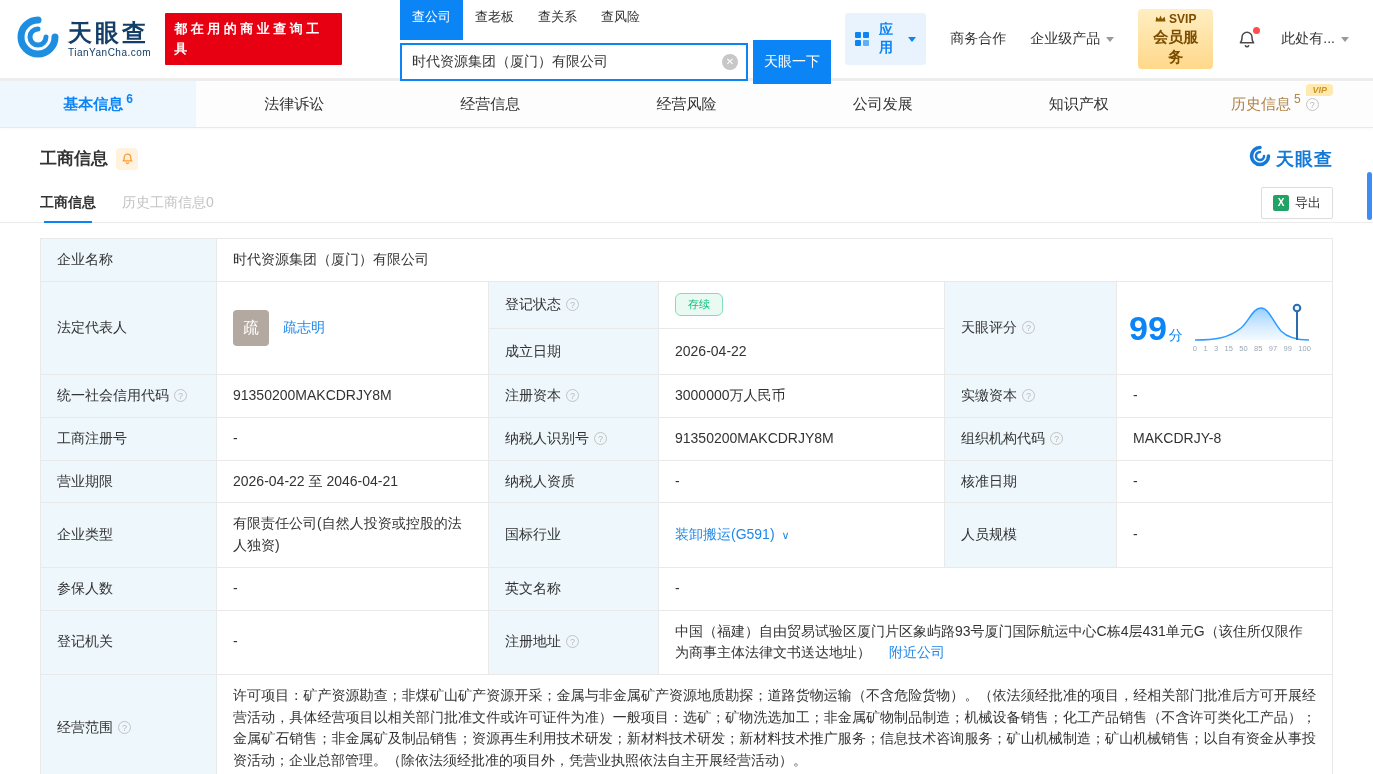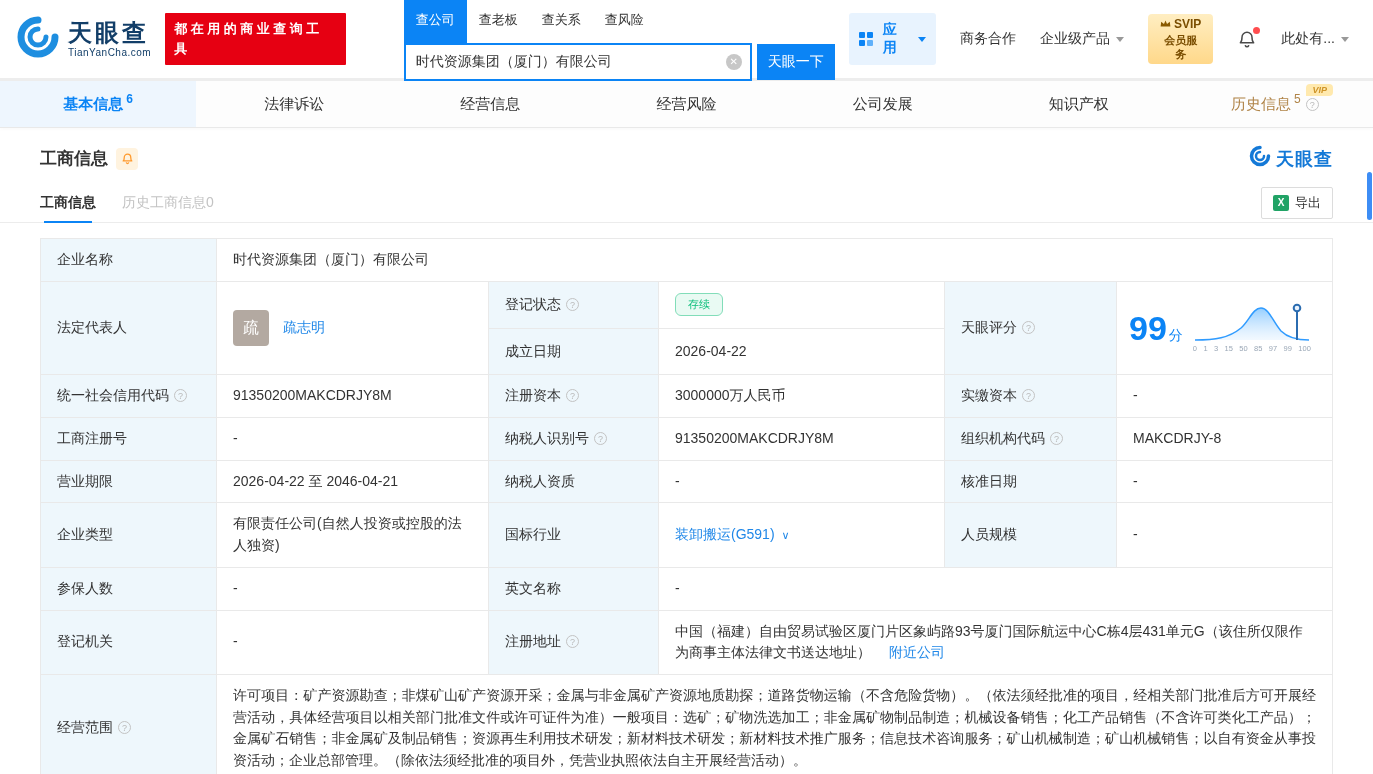--- a/index.html
+++ b/index.html
@@ -17,31 +17,31 @@
 
   .search{margin-left:44px;display:flex;flex-direction:column}
   .search-tabs{display:flex;align-items:flex-end}
   .search-tab{font-size:13px;color:#333;padding:14px 12px;cursor:pointer}
   .search-tab.active{background:#0b84f5;color:#fff}
   .search-row{display:flex;align-items:center}
   .search-box{position:relative}
   .search-input{width:348px;height:38px;border:2px solid #0b84f5;border-radius:0;padding:0 34px 0 10px;font-size:14px;color:#333;outline:none;font-family:inherit}
   .clear-icon{position:absolute;right:10px;top:11px;width:16px;height:16px;border-radius:50%;background:#c7c7c7;color:#fff;font-size:10px;line-height:16px;text-align:center;cursor:pointer}
   .clear-icon::before{content:"✕"}
-  .search-btn{width:78px;height:36px;margin-left:5px;background:#0b84f5;color:#fff;border:none;font-size:14px;cursor:pointer;font-family:inherit}
+  .search-btn{width:78px;height:44px;margin-left:5px;background:#0b84f5;color:#fff;border:none;font-size:14px;cursor:pointer;font-family:inherit}
 
   .menu{margin-left:auto;display:flex;align-items:center;gap:24px;font-size:14px;padding-right:8px}
   .apps{display:flex;align-items:center;gap:10px;background:#e8f3fe;color:#0b84f5;padding:8px 10px;border-radius:3px;font-weight:bold;cursor:pointer}
   .grid-icon{display:inline-block;line-height:0}
   .caret{width:0;height:0;border-left:4px solid transparent;border-right:4px solid transparent;border-top:5px solid currentColor;display:inline-block;margin-left:2px}
   .caret.gray{border-top-color:#999}
   .menu-item{color:#333;display:flex;align-items:center;gap:4px;cursor:pointer;white-space:nowrap}
   .svip{background:linear-gradient(180deg,#ffeec2,#ffd88a);border-radius:4px;padding:3px 12px;text-align:center;color:#7a4d00;font-weight:bold;line-height:1.3;cursor:pointer}
   .svip .l1{font-size:12px;display:flex;align-items:center;gap:3px;justify-content:center}
-  .svip .l2{font-size:11px}
+  .svip .l2{font-size:15px}
   .bell-wrap{position:relative;cursor:pointer;line-height:0}
   .bell-dot{position:absolute;top:-2px;right:-3px;width:7px;height:7px;background:#ff4d4f;border-radius:50%}
 
   
   .header-gap{height:3px;background:#ededed}
   .nav{height:47px;display:flex;background:#fdfdfd;border-bottom:1px solid #e9e9e9;box-shadow:0 2px 3px rgba(0,0,0,.02)}
   .nav-tab{flex:1;display:flex;align-items:center;justify-content:center;font-size:15px;color:#333;cursor:pointer;position:relative}
   .nav-tab.active{color:#0b84f5;background:#eef6fe;font-weight:bold}
   .nav-tab .cnt{font-size:12px;margin-left:3px;transform:translateY(-5px)}
   .nav-tab.gold{color:#b08448}

